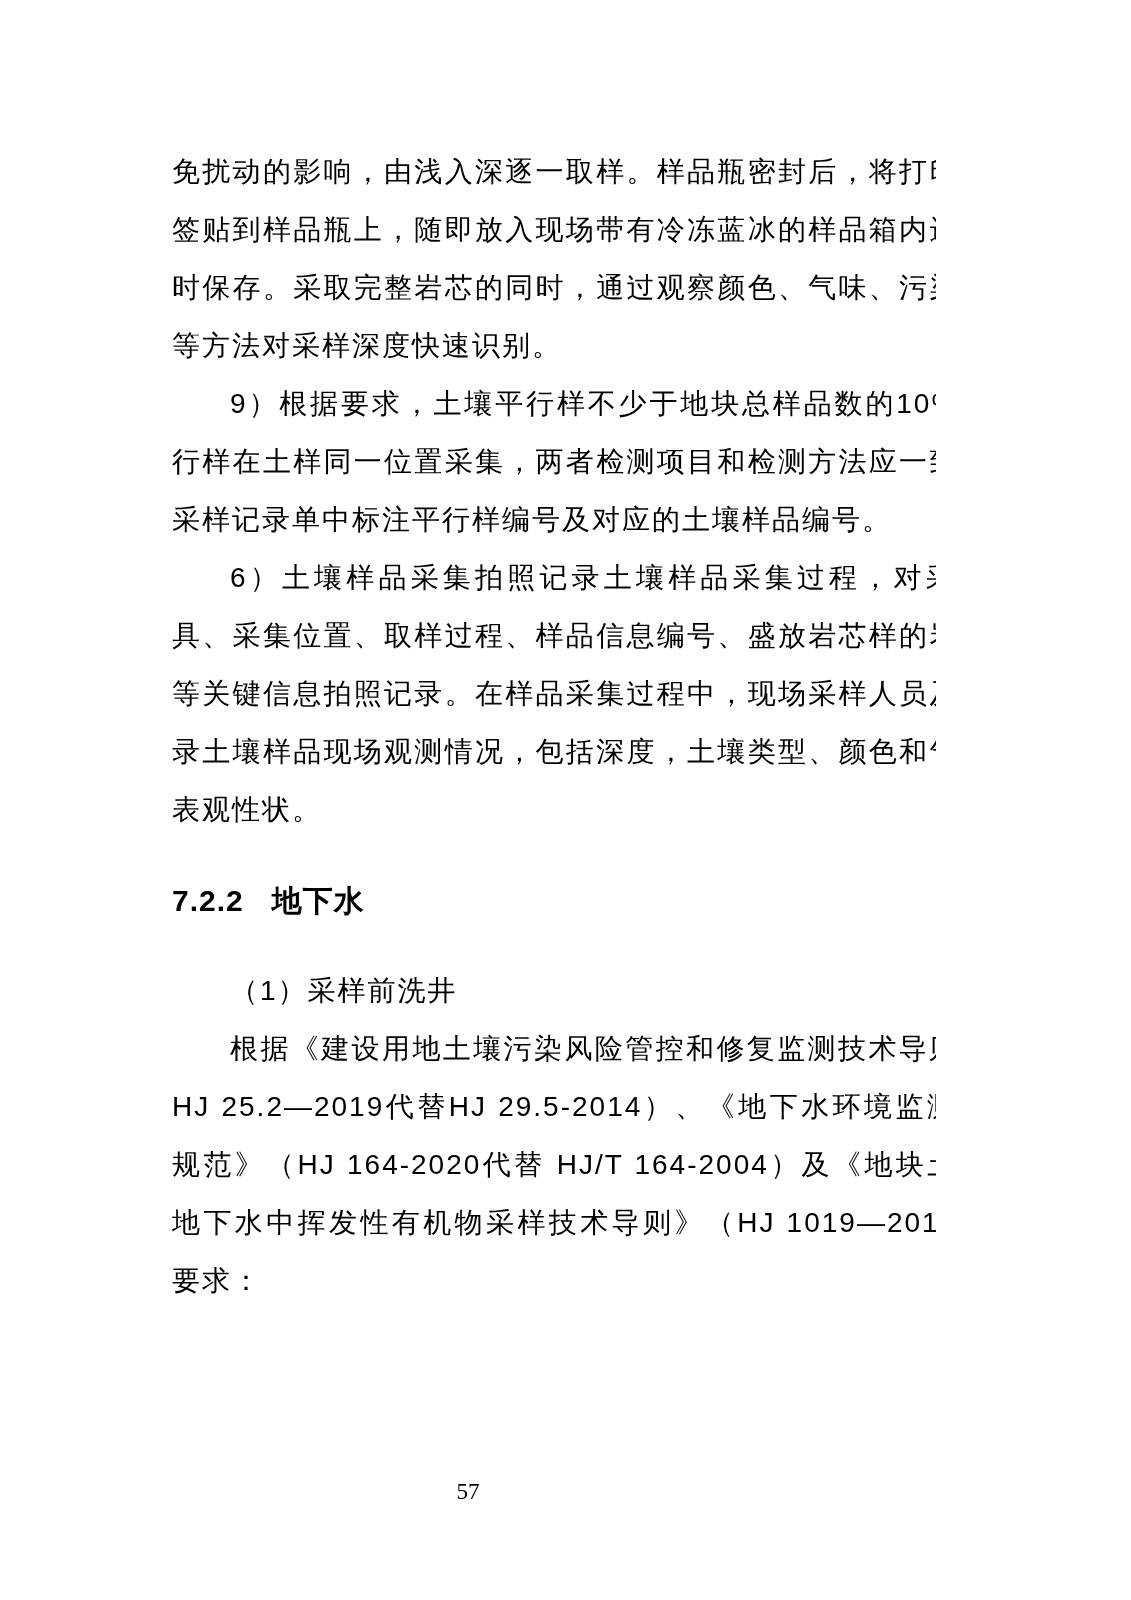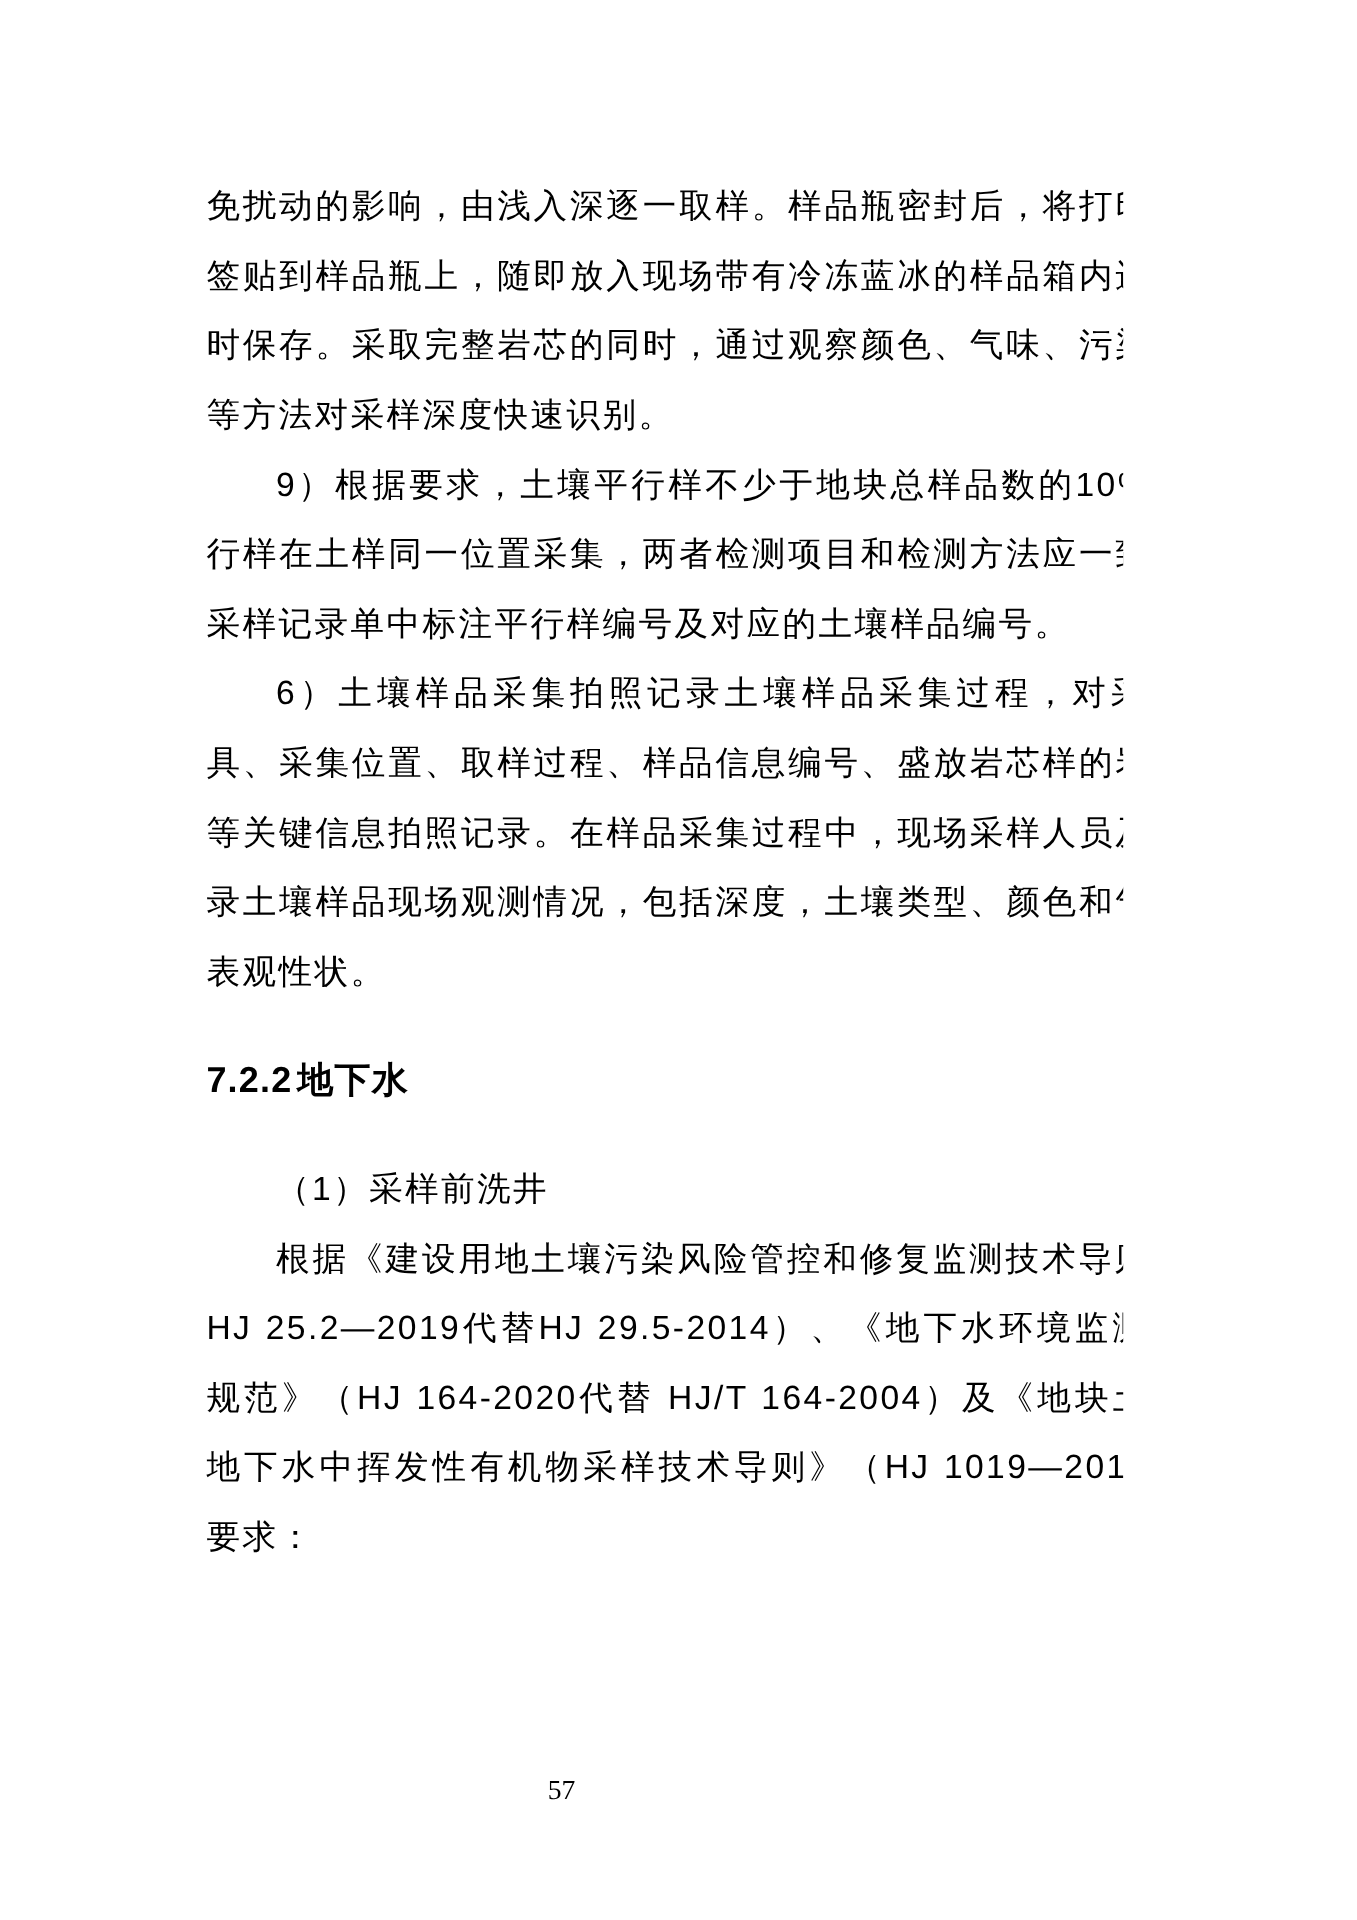--- a/index.html
+++ b/index.html
@@ -35,21 +35,21 @@
   }
   h2.heading {
     margin: 33px 0 32px 0;
     font-size: 30px;
     line-height: 58px;
     font-weight: bold;
     letter-spacing: 1px;
     color: #000000;
   }
   h2.heading .sec-num {
-    margin-right: 4px;
+    margin-right: 28px;
   }
   .footer {
     position: absolute;
     left: 0;
     right: 0;
     top: 1478px;
     text-align: center;
     font-size: 23px;
     line-height: 28px;
     color: #000000;

